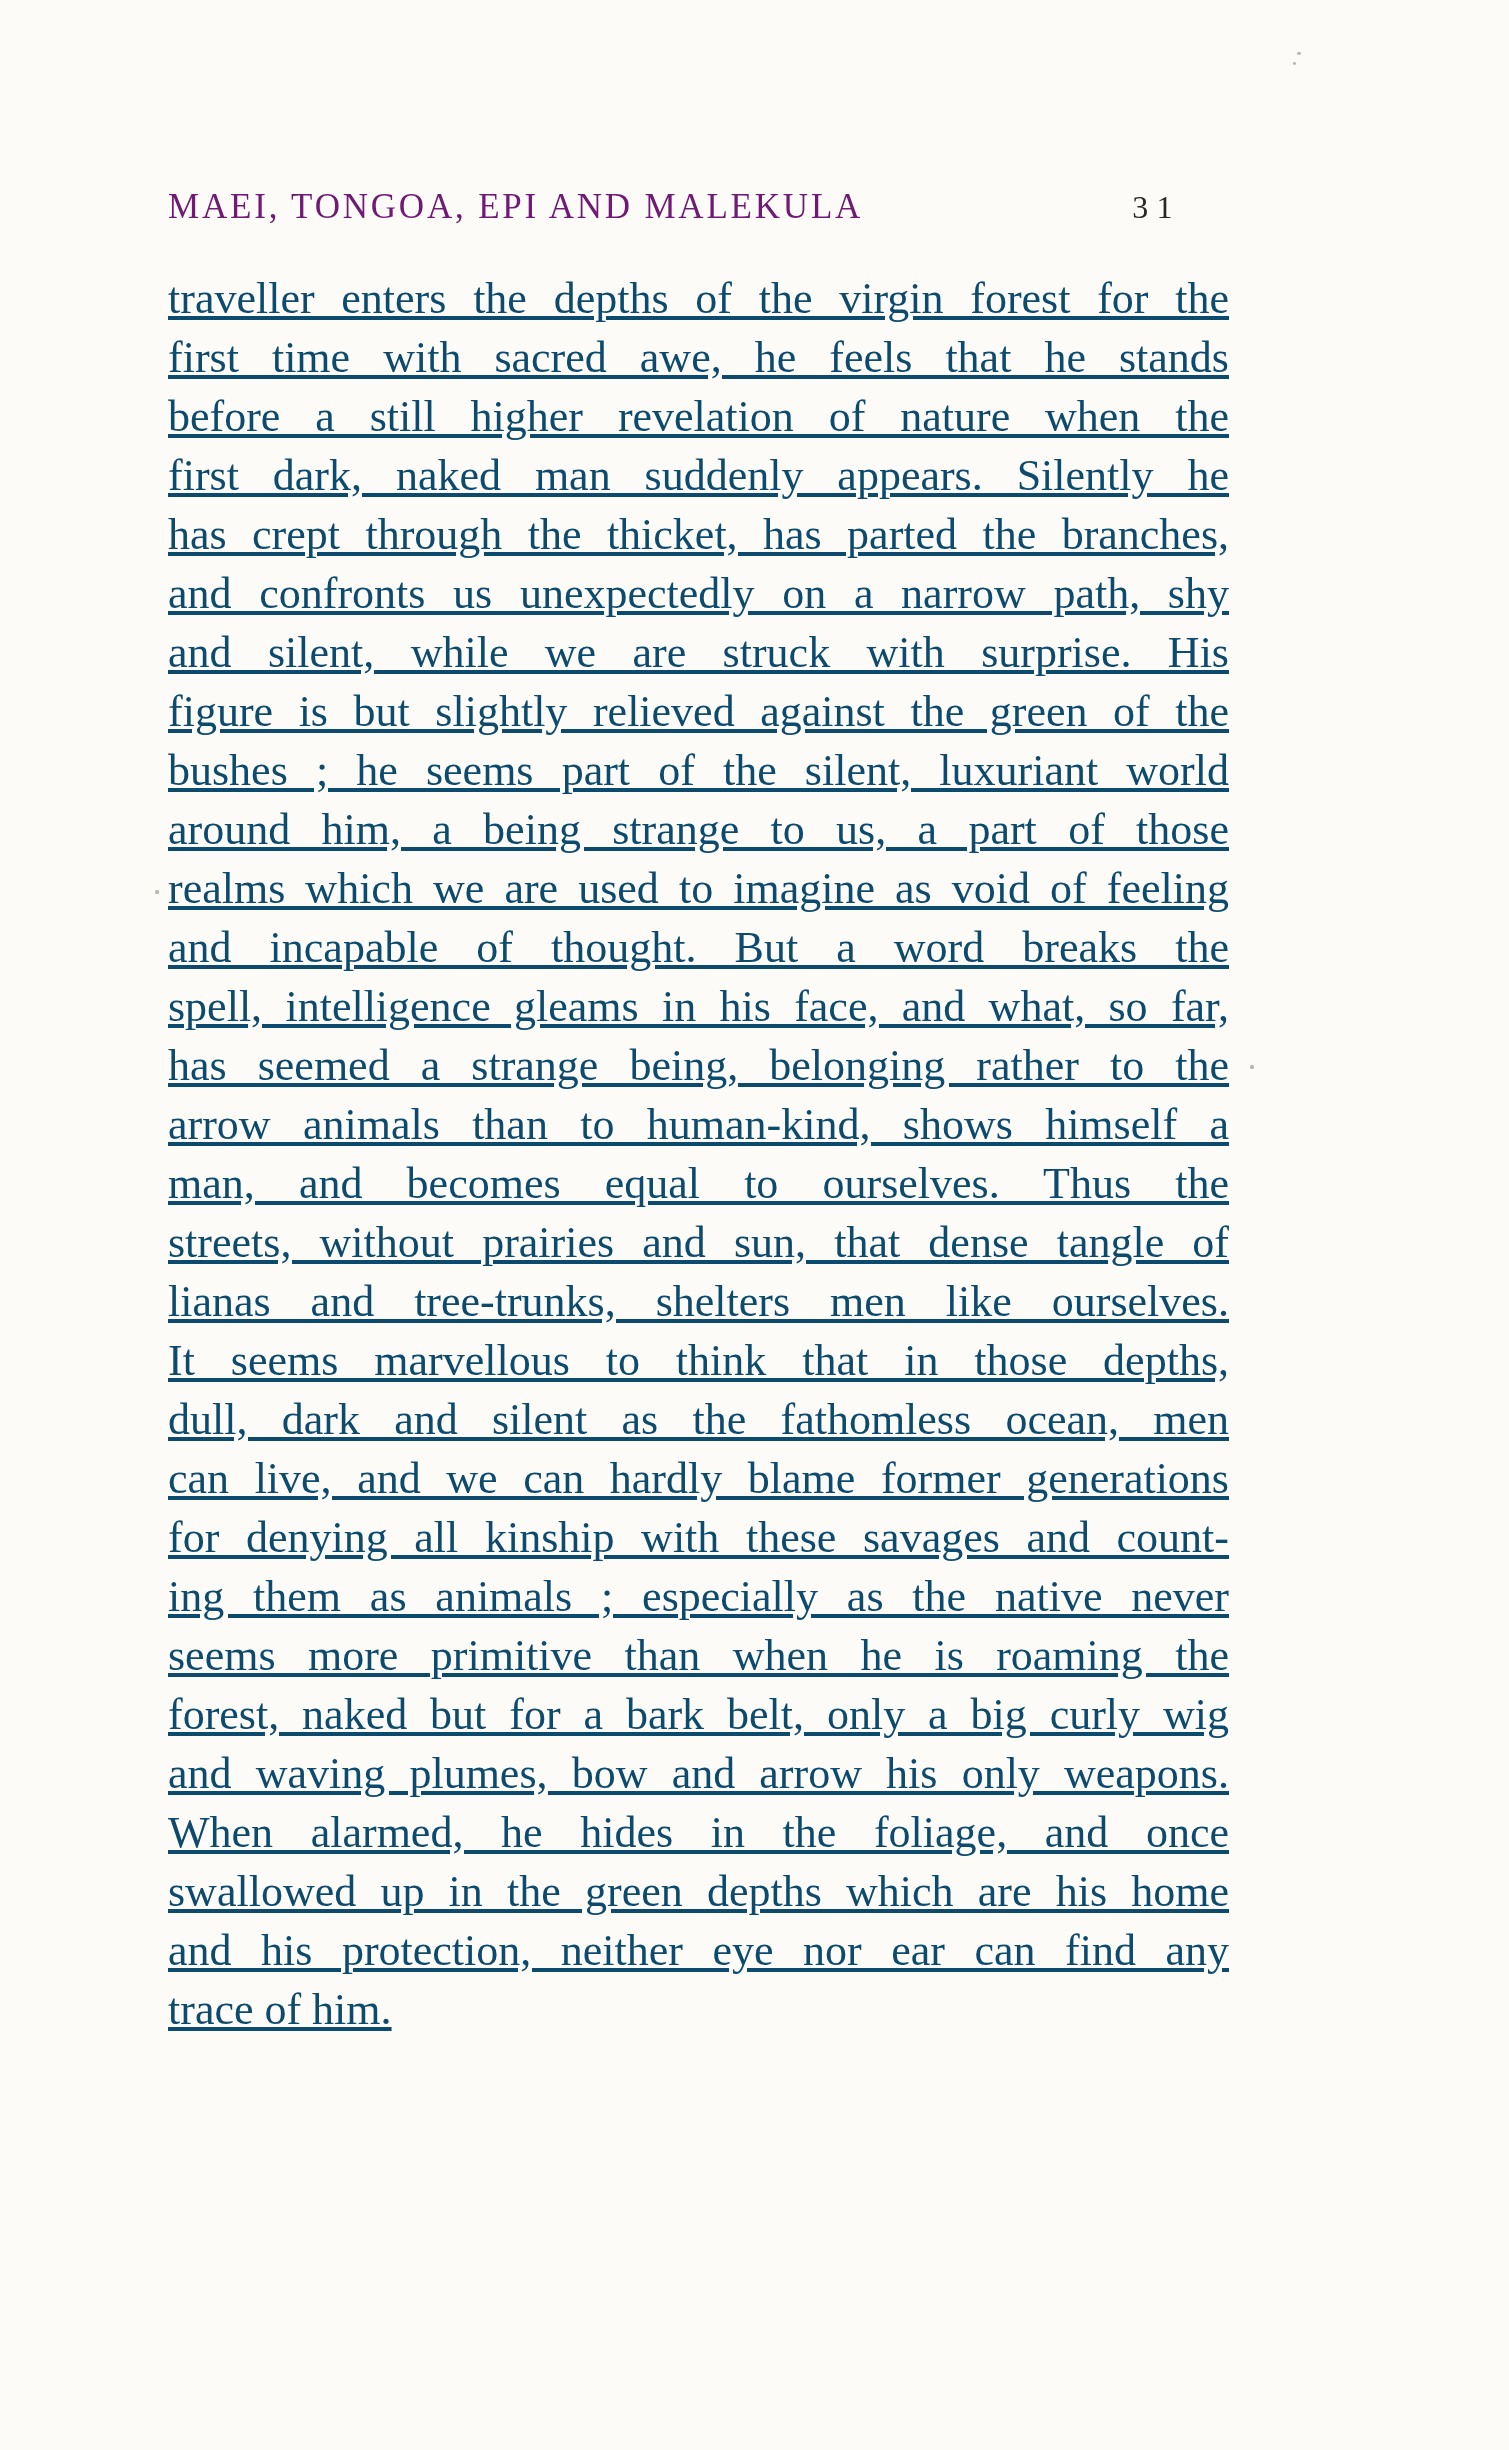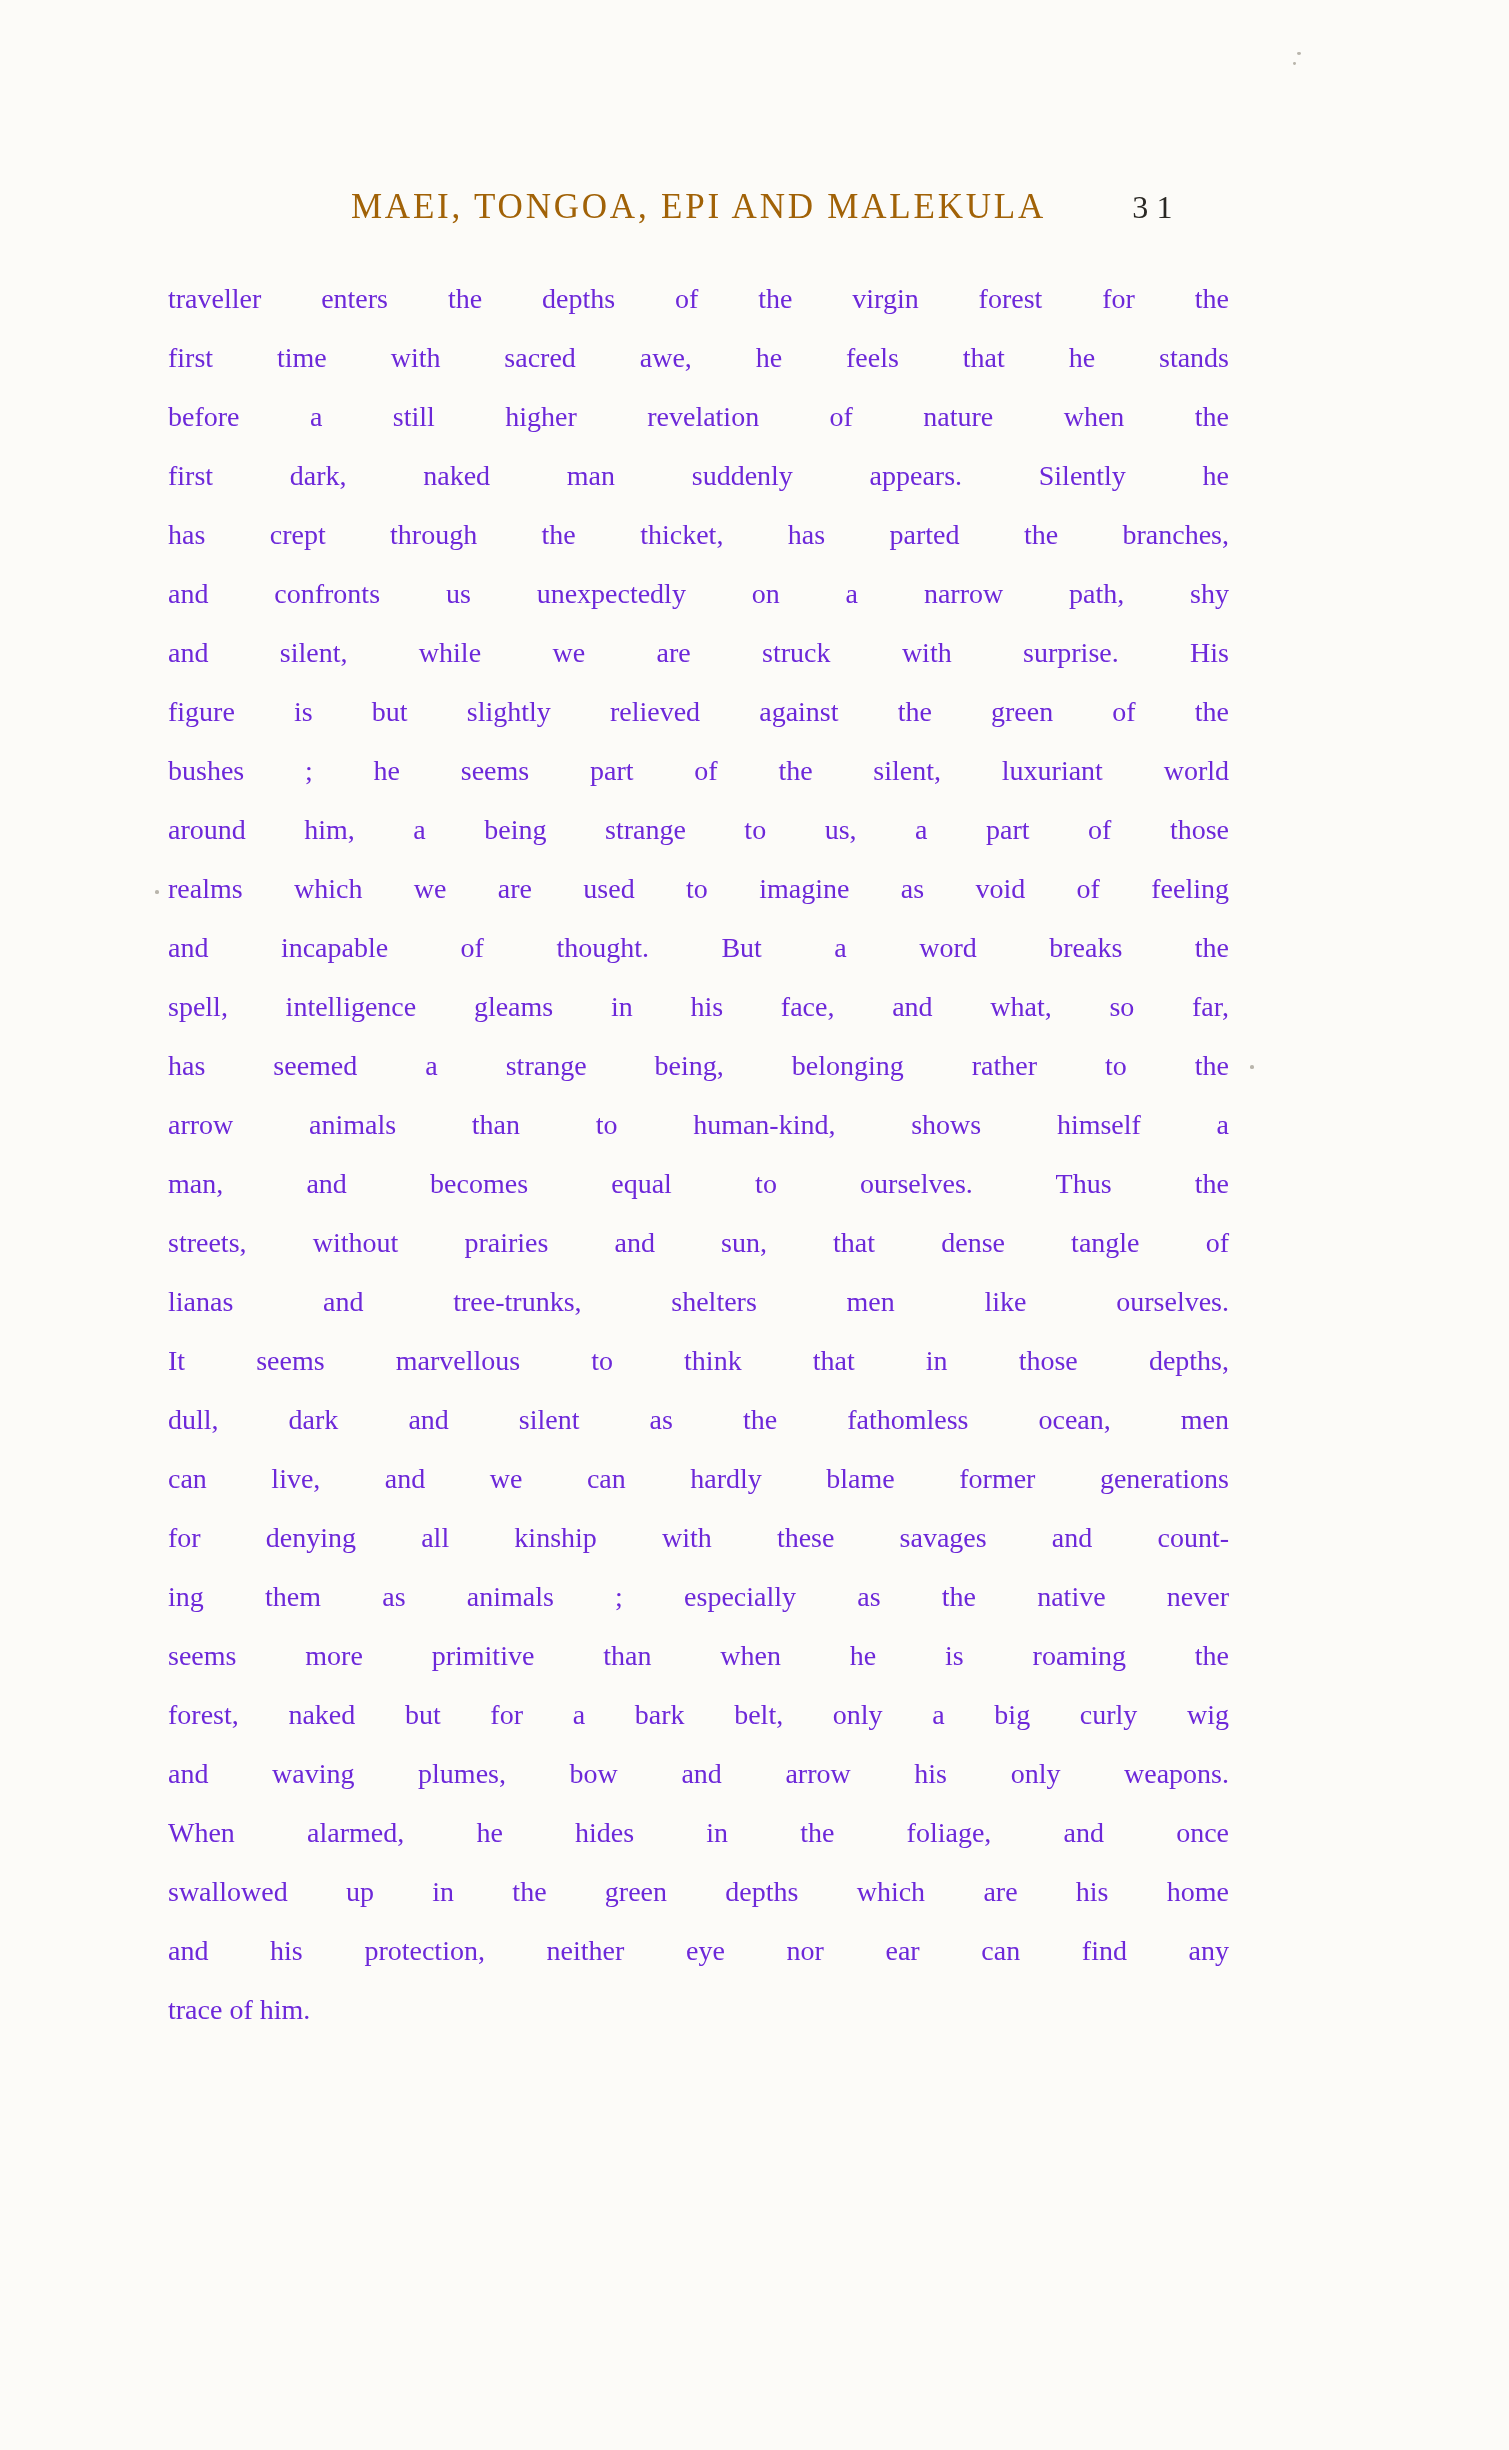--- a/index.html
+++ b/index.html
@@ -19,48 +19,49 @@
   
   .running-header {
     position: absolute;
     top: 187px;
     left: 168px;
     width: 1061px;
     height: 47px;
   }
   .running-header .title {
     display: block;
-    text-align: center;
+    text-align: left;
     font-size: 35px;
     letter-spacing: 2.8px;
-    color: #a16207;
+    color: #701a75;
     white-space: nowrap;
   }
   .running-header .page-number {
     position: absolute;
     top: 1.9px;
     right: 48px;
     font-size: 32px;
     letter-spacing: 8.4px;
     color: #2a2824;
   }
   
   .text-block {
     position: absolute;
     top: 269px;
     left: 168px;
     width: 1061px;
   }
   .line {
-    font-size: 28px;
+    font-size: 44px;
     line-height: 59px;
     text-align: justify;
     text-align-last: justify;
-    color: #6d28d9;
+    color: #0c4a6e;
     white-space: normal;
+    text-decoration: underline;
   }
   .line.last {
     text-align: center;
     text-align-last: left;
   }
   
   .speck {
     position: absolute;
     background: #b9b5ac;
     border-radius: 50%;

